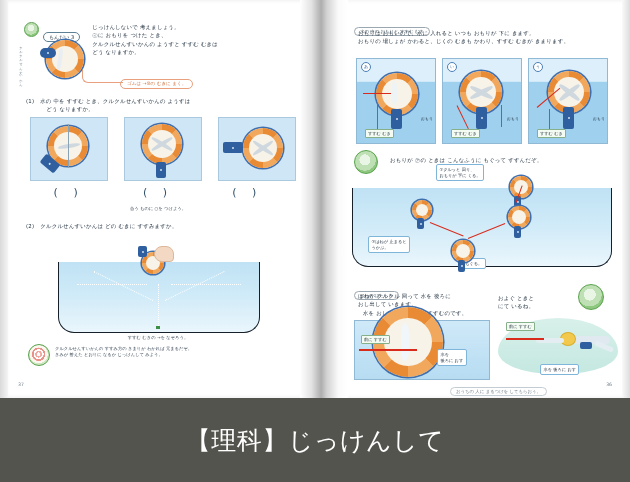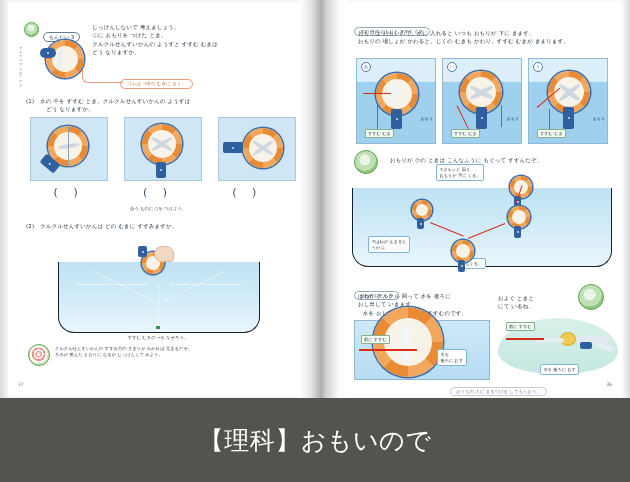--- a/index.html
+++ b/index.html
@@ -368,15 +368,15 @@
       </div>
 
       <div style="position:absolute;left:110px;top:378px;">
         <span class="pill grey" style="border-color:#c3ccd2;color:#6b7a86;">おうちの 人に まるつけを してもらおう。</span>
       </div>
       <div class="pgno" style="right:12px;top:382px;">36</div>
     </div>
   </div>
 
   <div class="caption">
-    <span>【理科】おもいので</span>
+    <span>【理科】じっけんして</span>
   </div>
 </div>
 
 </body></html>

